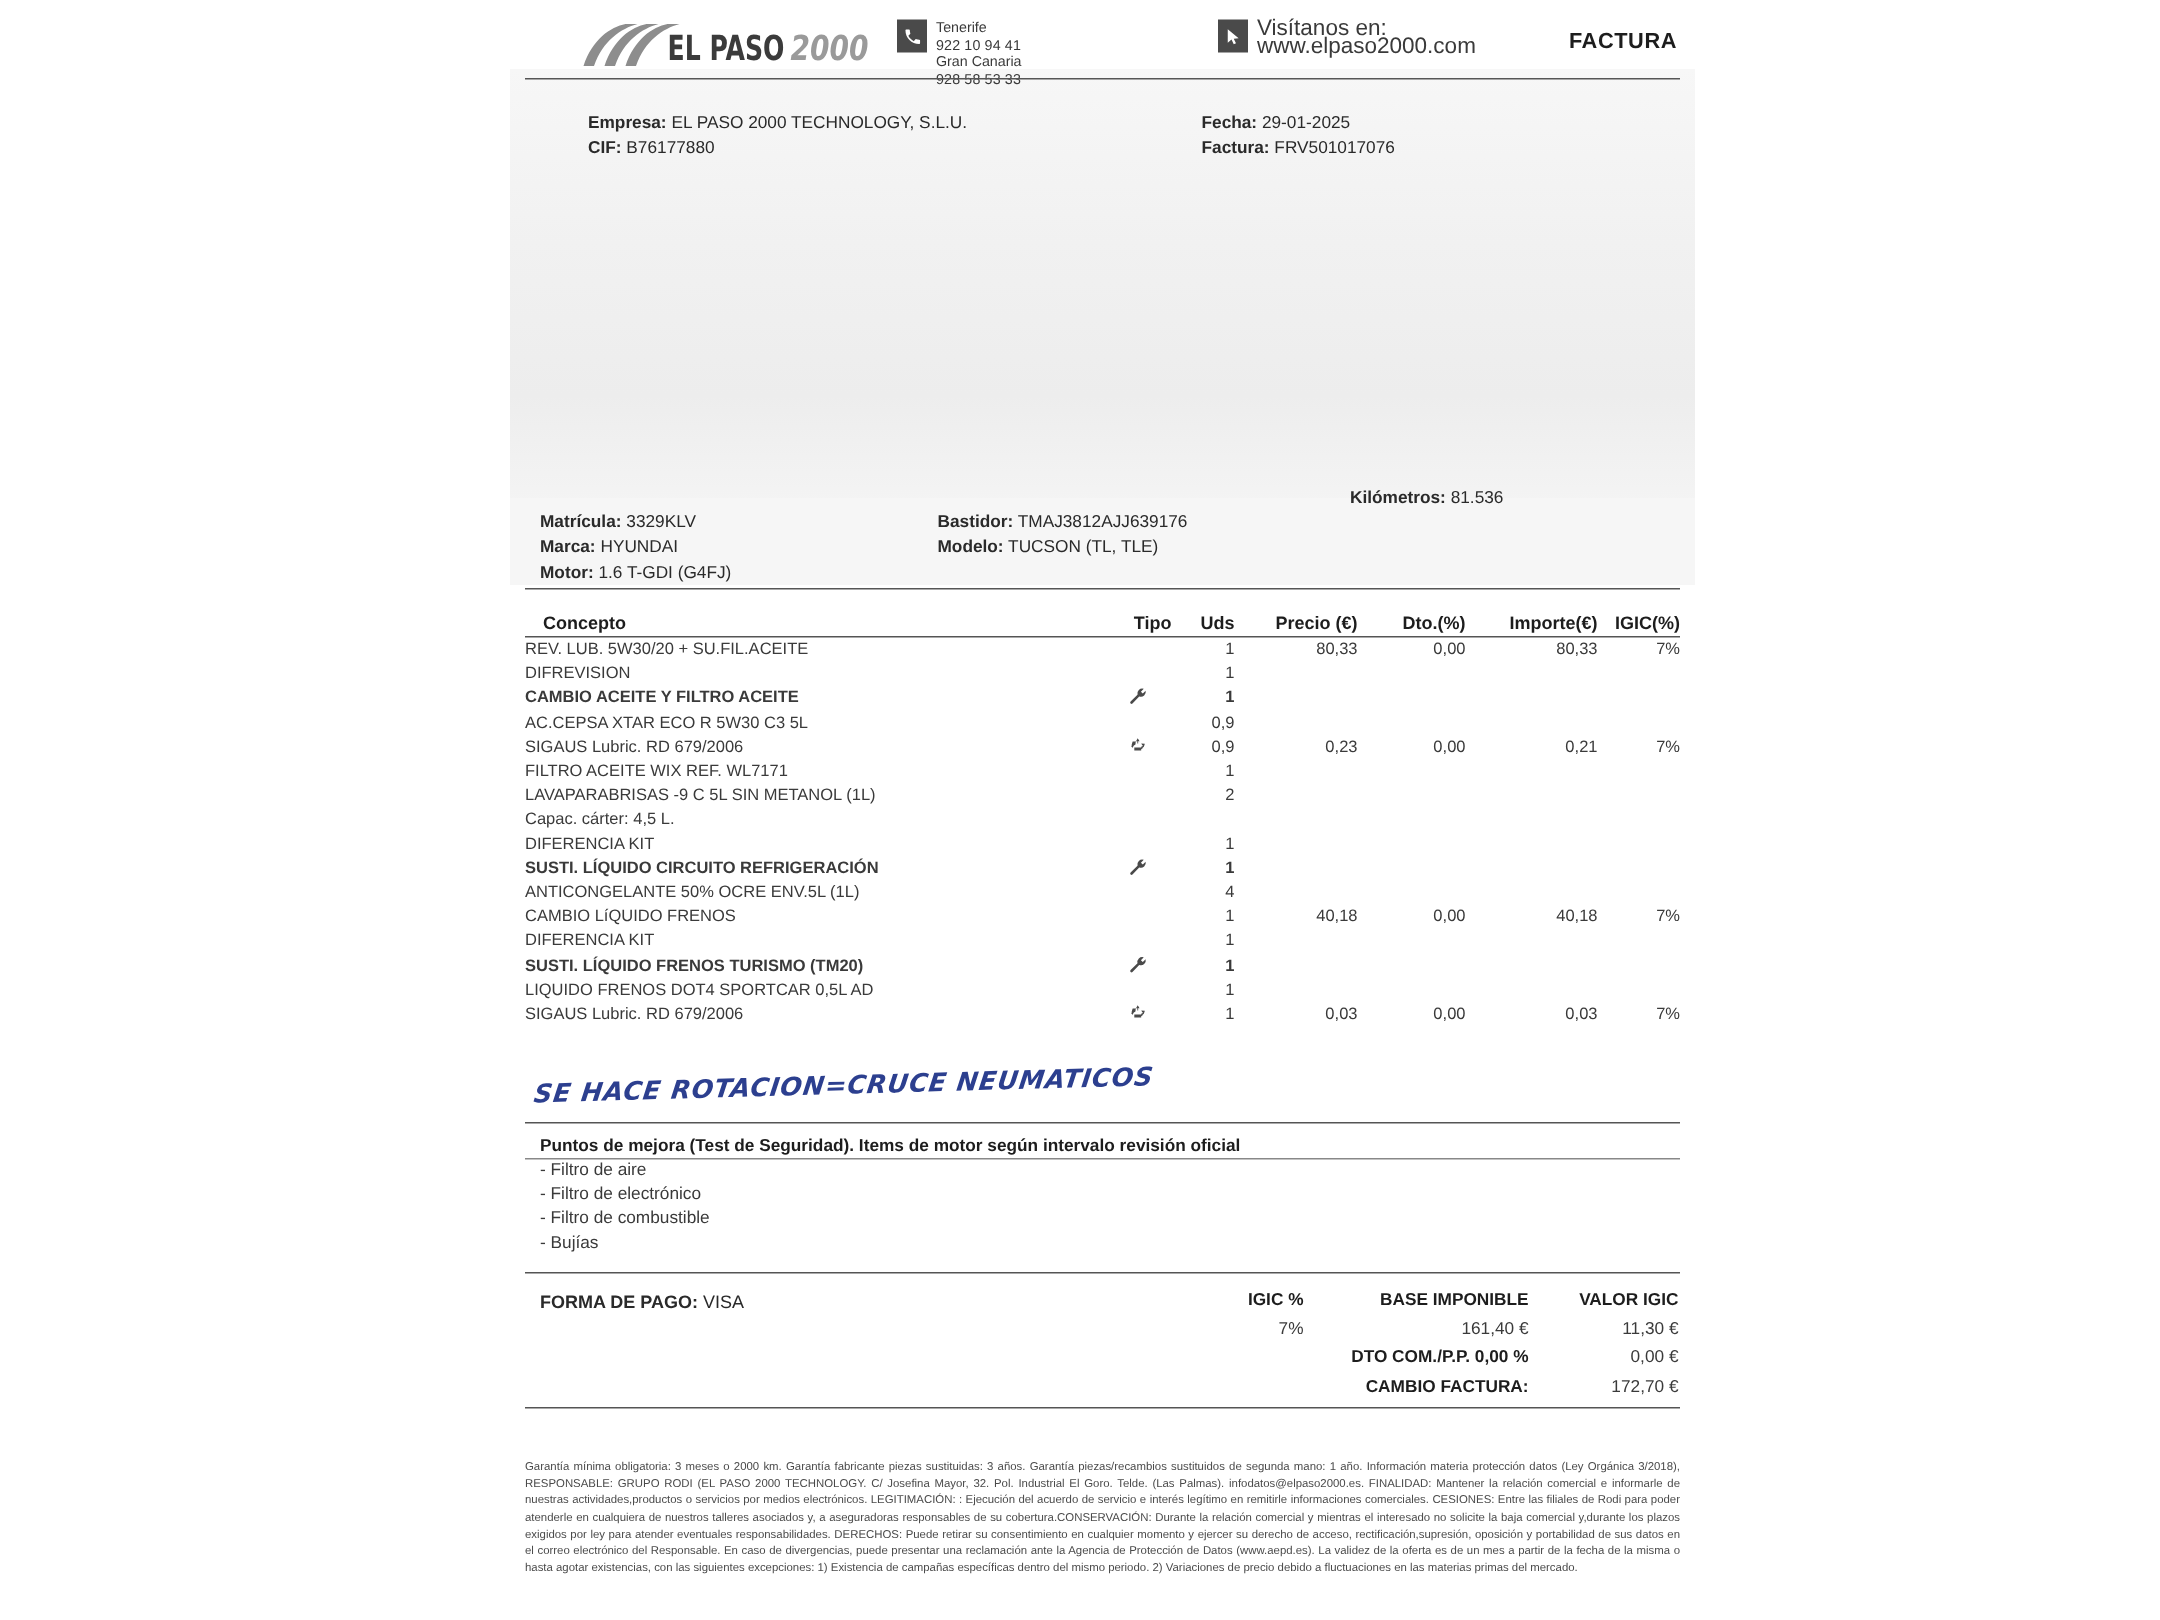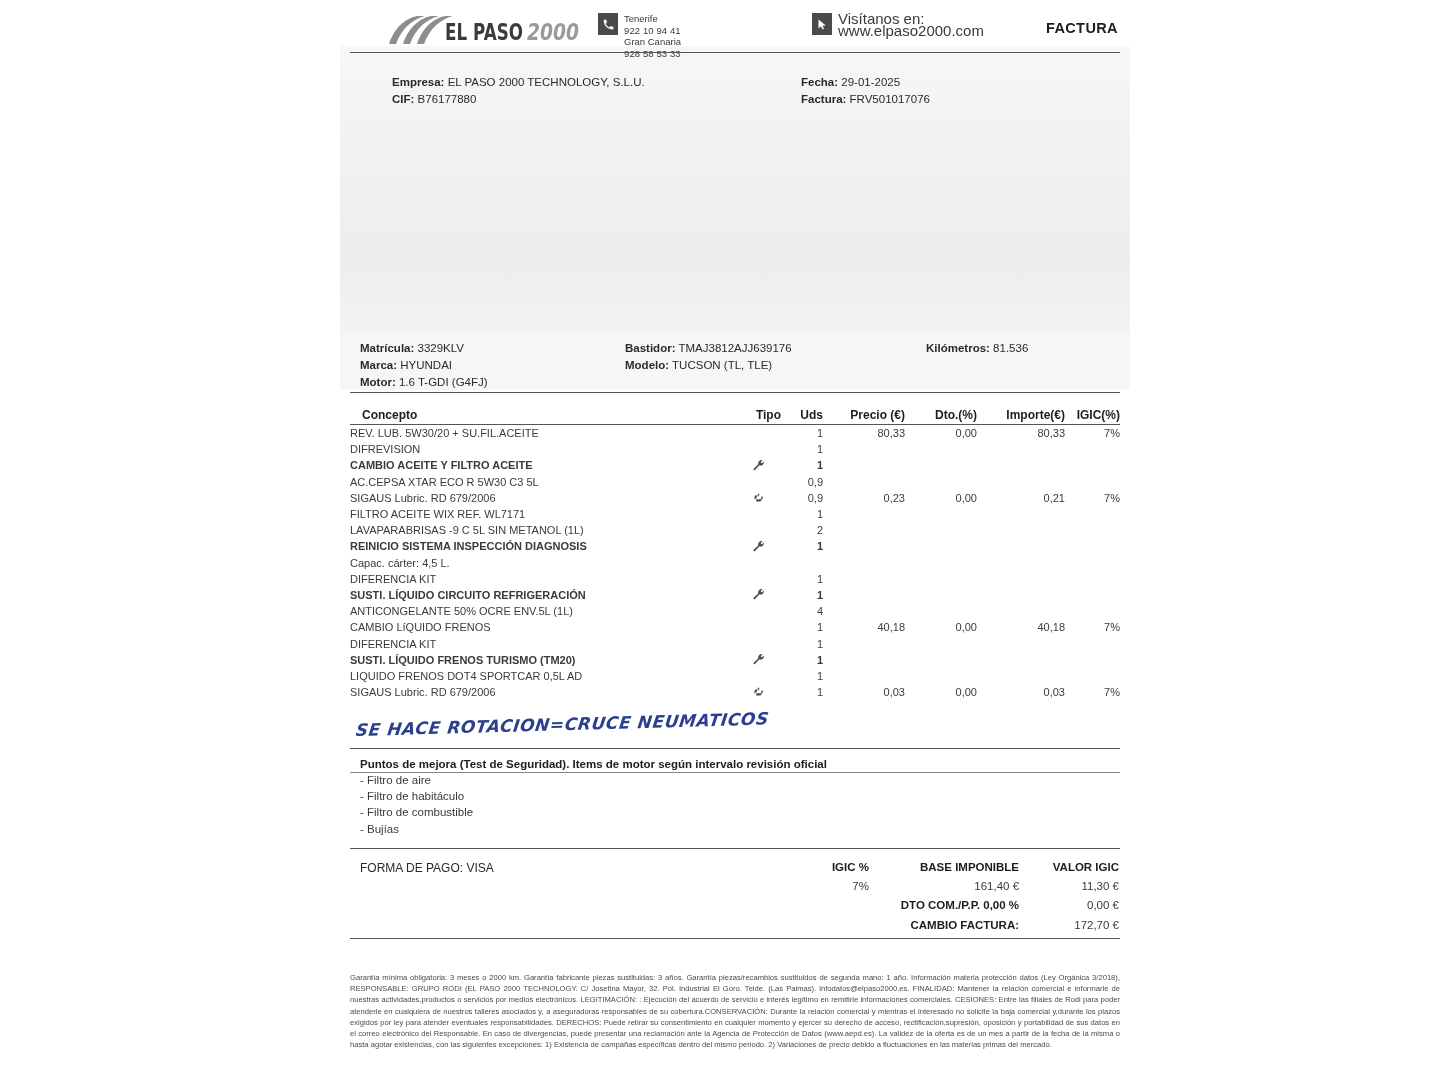--- a/index.html
+++ b/index.html
@@ -126,21 +126,21 @@
   }
 
   
   .veh {
     position: absolute;
     font-size: 11.5px;
     line-height: 17px;
   }
   .veh-c1 { left: 20px;  top: 340px; }
   .veh-c2 { left: 285px; top: 340px; }
-  .veh-c3 { left: 560px; top: 340px; margin-left: 26px; }
+  .veh-c3 { left: 560px; top: 324px; }
   .veh b { font-weight: bold; }
 
   
   .tbl {
     position: absolute;
     left: 10px; top: 408px;
     width: 770px;
     border-collapse: collapse;
     font-size: 11px;
   }
@@ -210,21 +210,21 @@
     line-height: 16.2px;
     color: #3a3a3a;
   }
 
   
   .pago {
     position: absolute;
     left: 20px; top: 861px;
     font-size: 12px;
   }
-  .pago b { font-weight: normal; }
+  .pago b { font-weight: bold; }
 
   .totals {
     position: absolute;
     right: 10px; top: 860px;
     width: 320px;
     font-size: 11.5px;
     border-collapse: collapse;
   }
   .totals th {
     font-weight: bold;
@@ -455,31 +455,20 @@
         </tr>
         <tr>
           <td class="c-desc lvl1">LAVAPARABRISAS -9 C 5L SIN METANOL (1L)</td>
           <td class="c-tipo"></td>
           <td class="c-num">2</td>
           <td class="c-num"></td>
           <td class="c-num"></td>
           <td class="c-num"></td>
           <td class="c-num"></td>
         </tr>
-        <tr class="bold-row">
-          <td class="c-desc lvl0">REINICIO SISTEMA INSPECCIÓN DIAGNOSIS</td>
-          <td class="c-tipo"><svg class="wrench" viewBox="0 0 24 24" fill="#4a4a4a">
-              <path d="M21.7 4.6l-3.5 3.5-2.3-2.3 3.5-3.5a6 6 0 00-7.7 7.3L3.2 17.9a1.6 1.6 0 102.3 2.3l8.3-8.5a6 6 0 007.9-7.1z"></path>
-            </svg></td>
-          <td class="c-num">1</td>
-          <td class="c-num"></td>
-          <td class="c-num"></td>
-          <td class="c-num"></td>
-          <td class="c-num"></td>
-        </tr>
         <tr>
           <td class="c-desc lvl1">Capac. cárter: 4,5 L.</td>
           <td class="c-tipo"></td>
           <td class="c-num"></td>
           <td class="c-num"></td>
           <td class="c-num"></td>
           <td class="c-num"></td>
           <td class="c-num"></td>
         </tr>
         <tr>
@@ -566,21 +555,21 @@
   <div class="rule layer" style="top:424px;border-top:1.4px solid #555"></div>
 
   <div class="handwrite layer">SE HACE ROTACION=CRUCE NEUMATICOS</div>
 
   <div class="rule layer" style="top:748px;border-top:1.5px solid #555"></div>
 
   <div class="mejora-title layer">Puntos de mejora (Test de Seguridad). Items de motor según intervalo revisión oficial</div>
   <div class="rule layer" style="top:772px;border-top:1px solid #888"></div>
   <div class="mejora-list layer" id="improvements-list">
       <div>- Filtro de aire</div>
-      <div>- Filtro de habitáculo</div>
+      <div>- Filtro de electrónico</div>
       <div>- Filtro de combustible</div>
       <div>- Bujías</div>
     </div>
 
   <div class="rule layer" style="top:848px;border-top:1.4px solid #555"></div>
 
   <div class="pago layer">
     <b>FORMA DE PAGO:</b>
     <span>VISA</span>
   </div>

